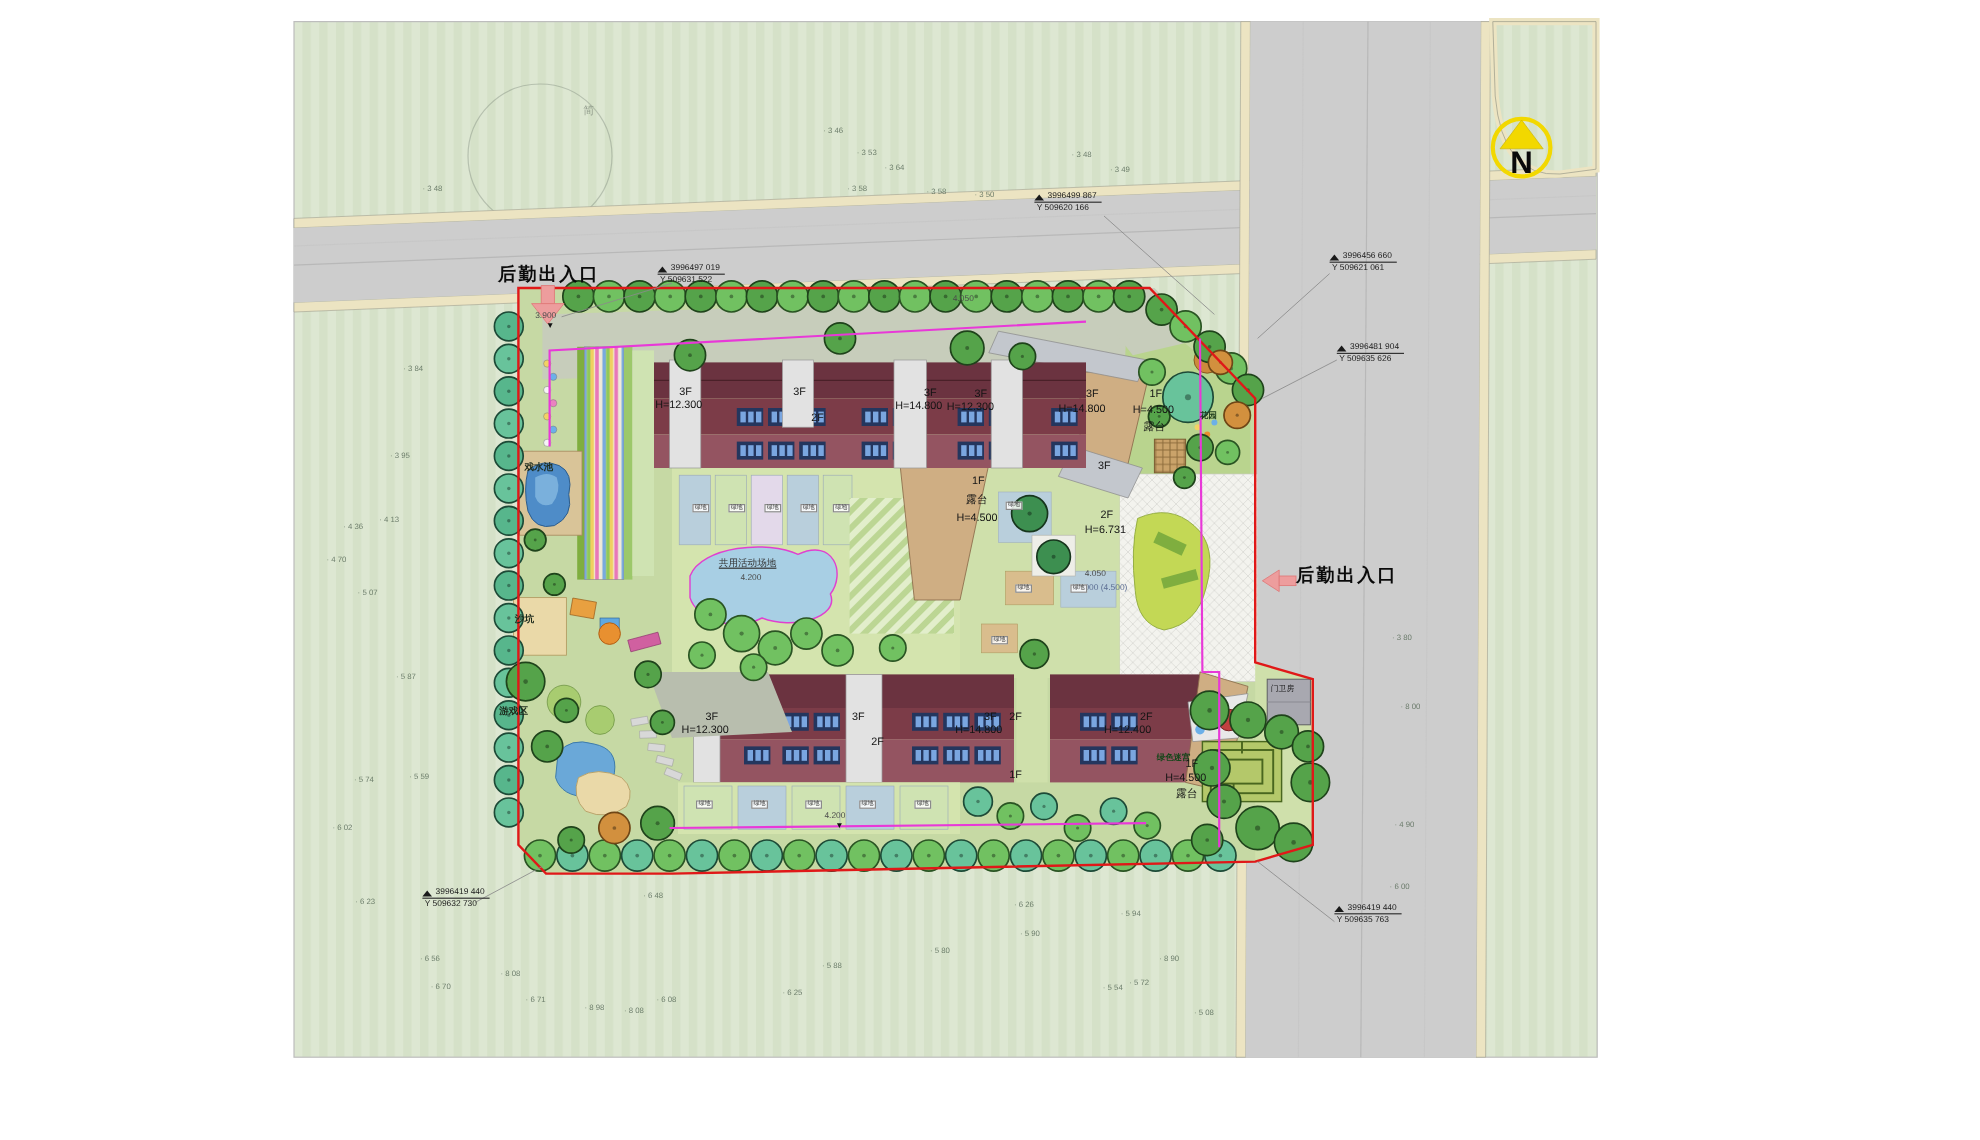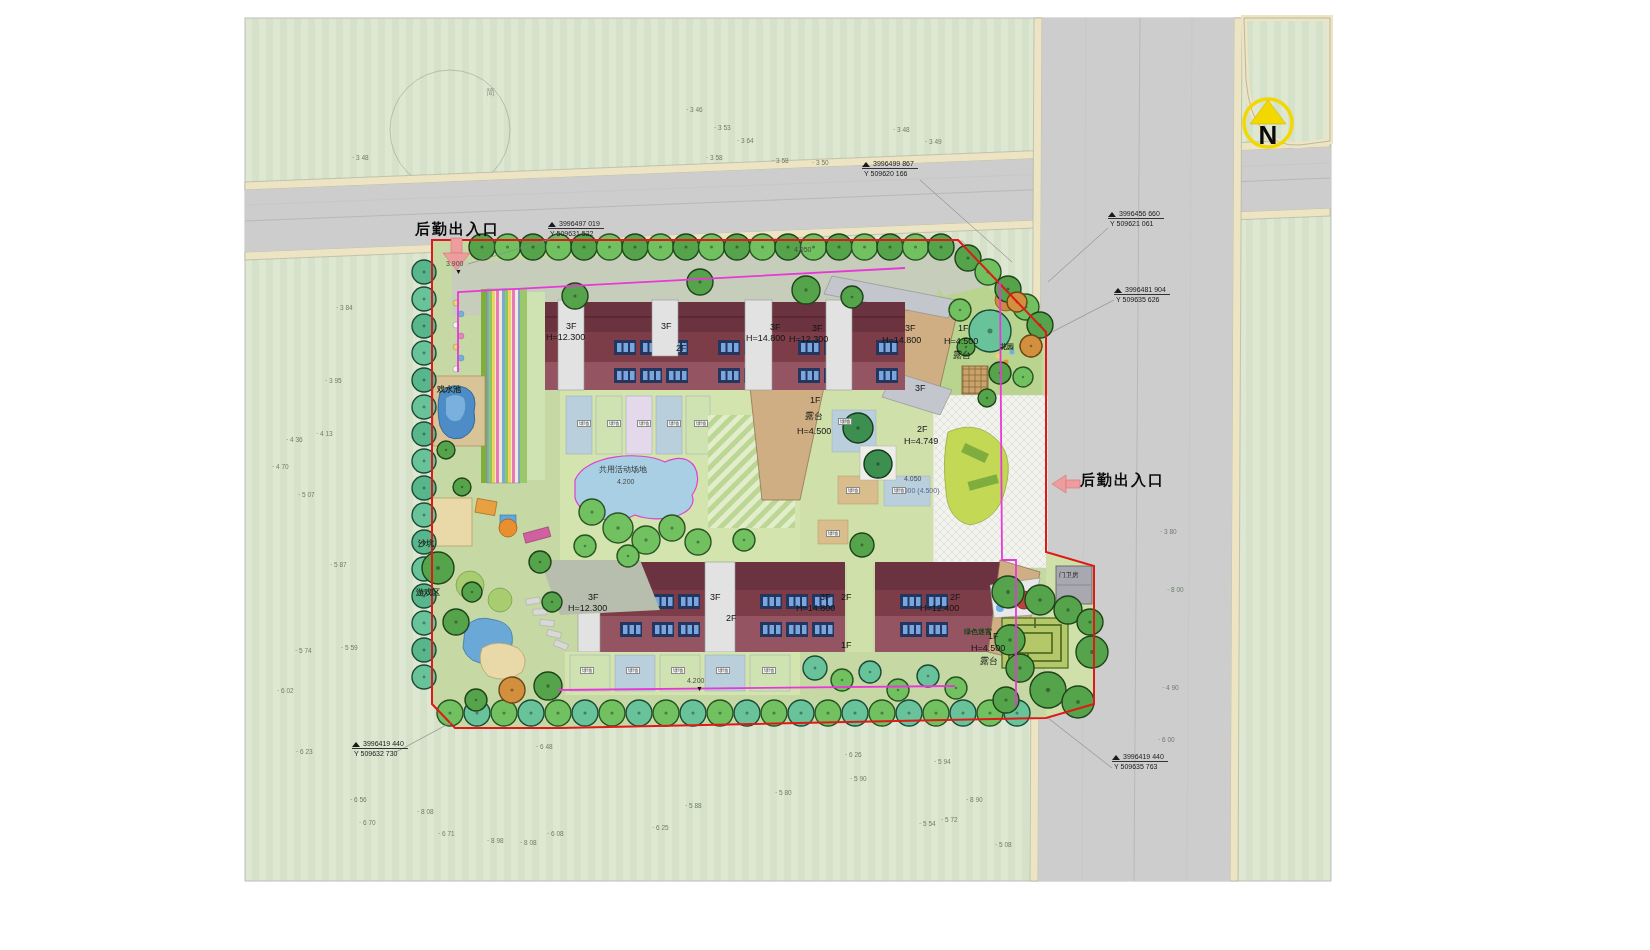--- a/index.html
+++ b/index.html
@@ -4,21 +4,21 @@
 <style>
   html,body{margin:0;padding:0;background:#ffffff;}
   #page{position:relative;width:1650px;height:950px;background:#ffffff;overflow:hidden;
         font-family:"Liberation Sans",sans-serif;}
   #scene{position:absolute;left:0;top:0;}
   #overlay{position:absolute;left:0;top:0;width:1650px;height:950px;pointer-events:none;}
   .lbl{position:absolute;white-space:nowrap;color:#111;line-height:1;}
   .big{font-size:15px;font-weight:bold;letter-spacing:2px;color:#0a0a0a;}
   .bld{font-size:9px;font-weight:normal;color:#141414;}
   .amen{font-size:8px;font-weight:bold;color:#1c2a1c;}
-  .amen2{font-size:8px;color:#333;}
+  .amen2{font-size:8px;color:#333;text-decoration:underline;}
   .lvl{font-size:7px;color:#4a4a4a;}
   .lvlb{font-size:7px;color:#5a6c92;}
   .tri{font-size:7px;color:#111;}
   .tag{font-size:5px;color:#333;background:rgba(255,255,255,.85);border:0.5px solid #8a8a8a;
        padding:0 1px;}
   .survey{font-size:6.5px;color:#5c6e5c;opacity:.85;}
   .survey::before{content:"· ";}
   .mazeL{font-size:7px;font-weight:bold;color:#16461a;}
   .guard{font-size:6.5px;color:#1a1a1a;}
   .garden{font-size:7px;font-weight:bold;color:#1c3a1c;}
@@ -621,27 +621,27 @@
       <div class="lbl bld" style="left: 882px; top: 336px;">H=14.800</div>
       <div class="lbl bld" style="left: 958px; top: 324px;">1F</div>
       <div class="lbl bld" style="left: 944px; top: 337px;">H=4.500</div>
       <div class="lbl bld" style="left: 953px; top: 351px;">露台</div>
       <div class="lbl garden" style="left: 1000px; top: 343px;">花园</div>
       <div class="lbl bld" style="left: 810px; top: 396px;">1F</div>
       <div class="lbl bld" style="left: 805px; top: 412px;">露台</div>
       <div class="lbl bld" style="left: 797px; top: 427px;">H=4.500</div>
       <div class="lbl bld" style="left: 915px; top: 384px;">3F</div>
       <div class="lbl bld" style="left: 917px; top: 425px;">2F</div>
-      <div class="lbl bld" style="left: 904px; top: 437px;">H=4.749</div>
+      <div class="lbl bld" style="left: 904px; top: 437px;">H=6.731</div>
       <div class="lbl lvlb" style="left: 894px; top: 487px;">±0.000 (4.500)</div>
       <div class="lbl lvl" style="left: 904px; top: 475px;">4.050</div>
       <div class="lbl amen2" style="left: 599px; top: 466px;">共用活动场地</div>
       <div class="lbl lvl" style="left: 617px; top: 478px;">4.200</div>
       <div class="lbl amen" style="left: 437px; top: 386px;">戏水池</div>
-      <div class="lbl amen" style="left: 418px; top: 512px; margin-top: 28px;">沙坑</div>
+      <div class="lbl amen" style="left: 429px; top: 512px;">沙坑</div>
       <div class="lbl amen" style="left: 416px; top: 589px;">游戏区</div>
       <div class="lbl mazeL" style="left: 964px; top: 628px;">绿色迷宫</div>
       <div class="lbl guard" style="left: 1059px; top: 572px;">门卫房</div>
       <div class="lbl bld" style="left: 588px; top: 593px;">3F</div>
       <div class="lbl bld" style="left: 568px; top: 604px;">H=12.300</div>
       <div class="lbl bld" style="left: 710px; top: 593px;">3F</div>
       <div class="lbl bld" style="left: 726px; top: 614px;">2F</div>
       <div class="lbl bld" style="left: 820px; top: 593px;">3F</div>
       <div class="lbl bld" style="left: 796px; top: 604px;">H=14.800</div>
       <div class="lbl bld" style="left: 841px; top: 593px;">2F</div>

